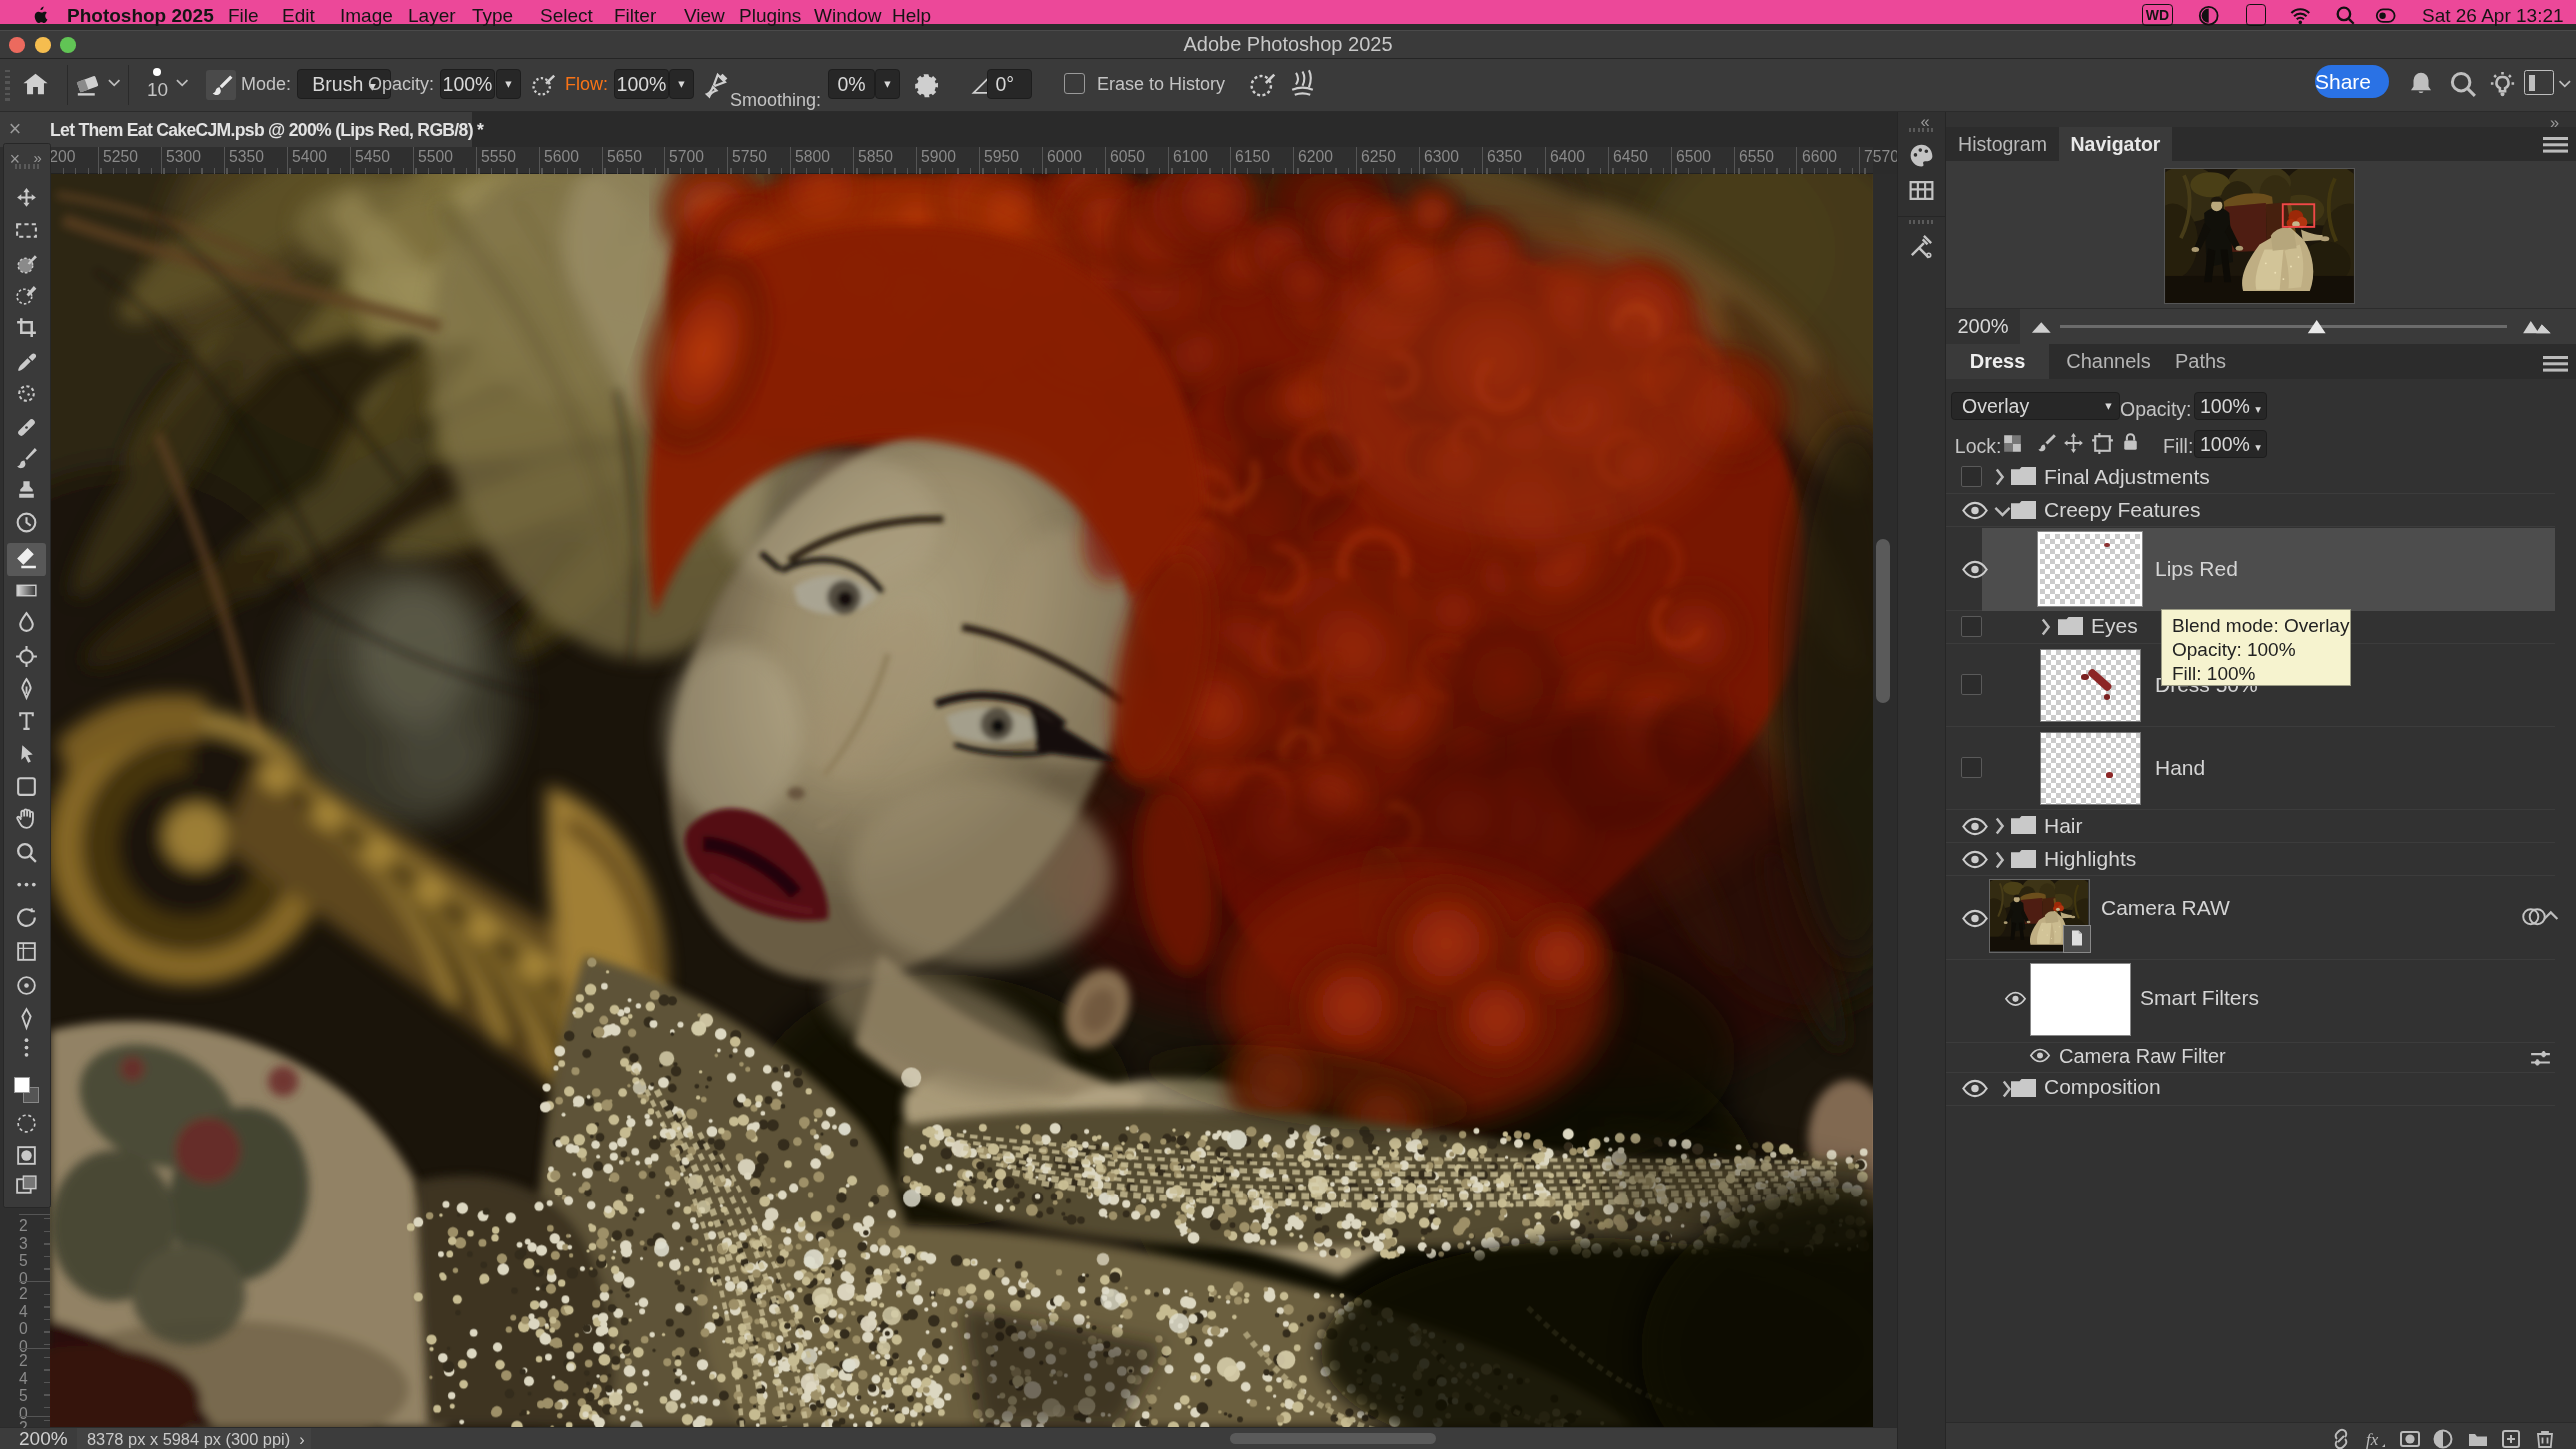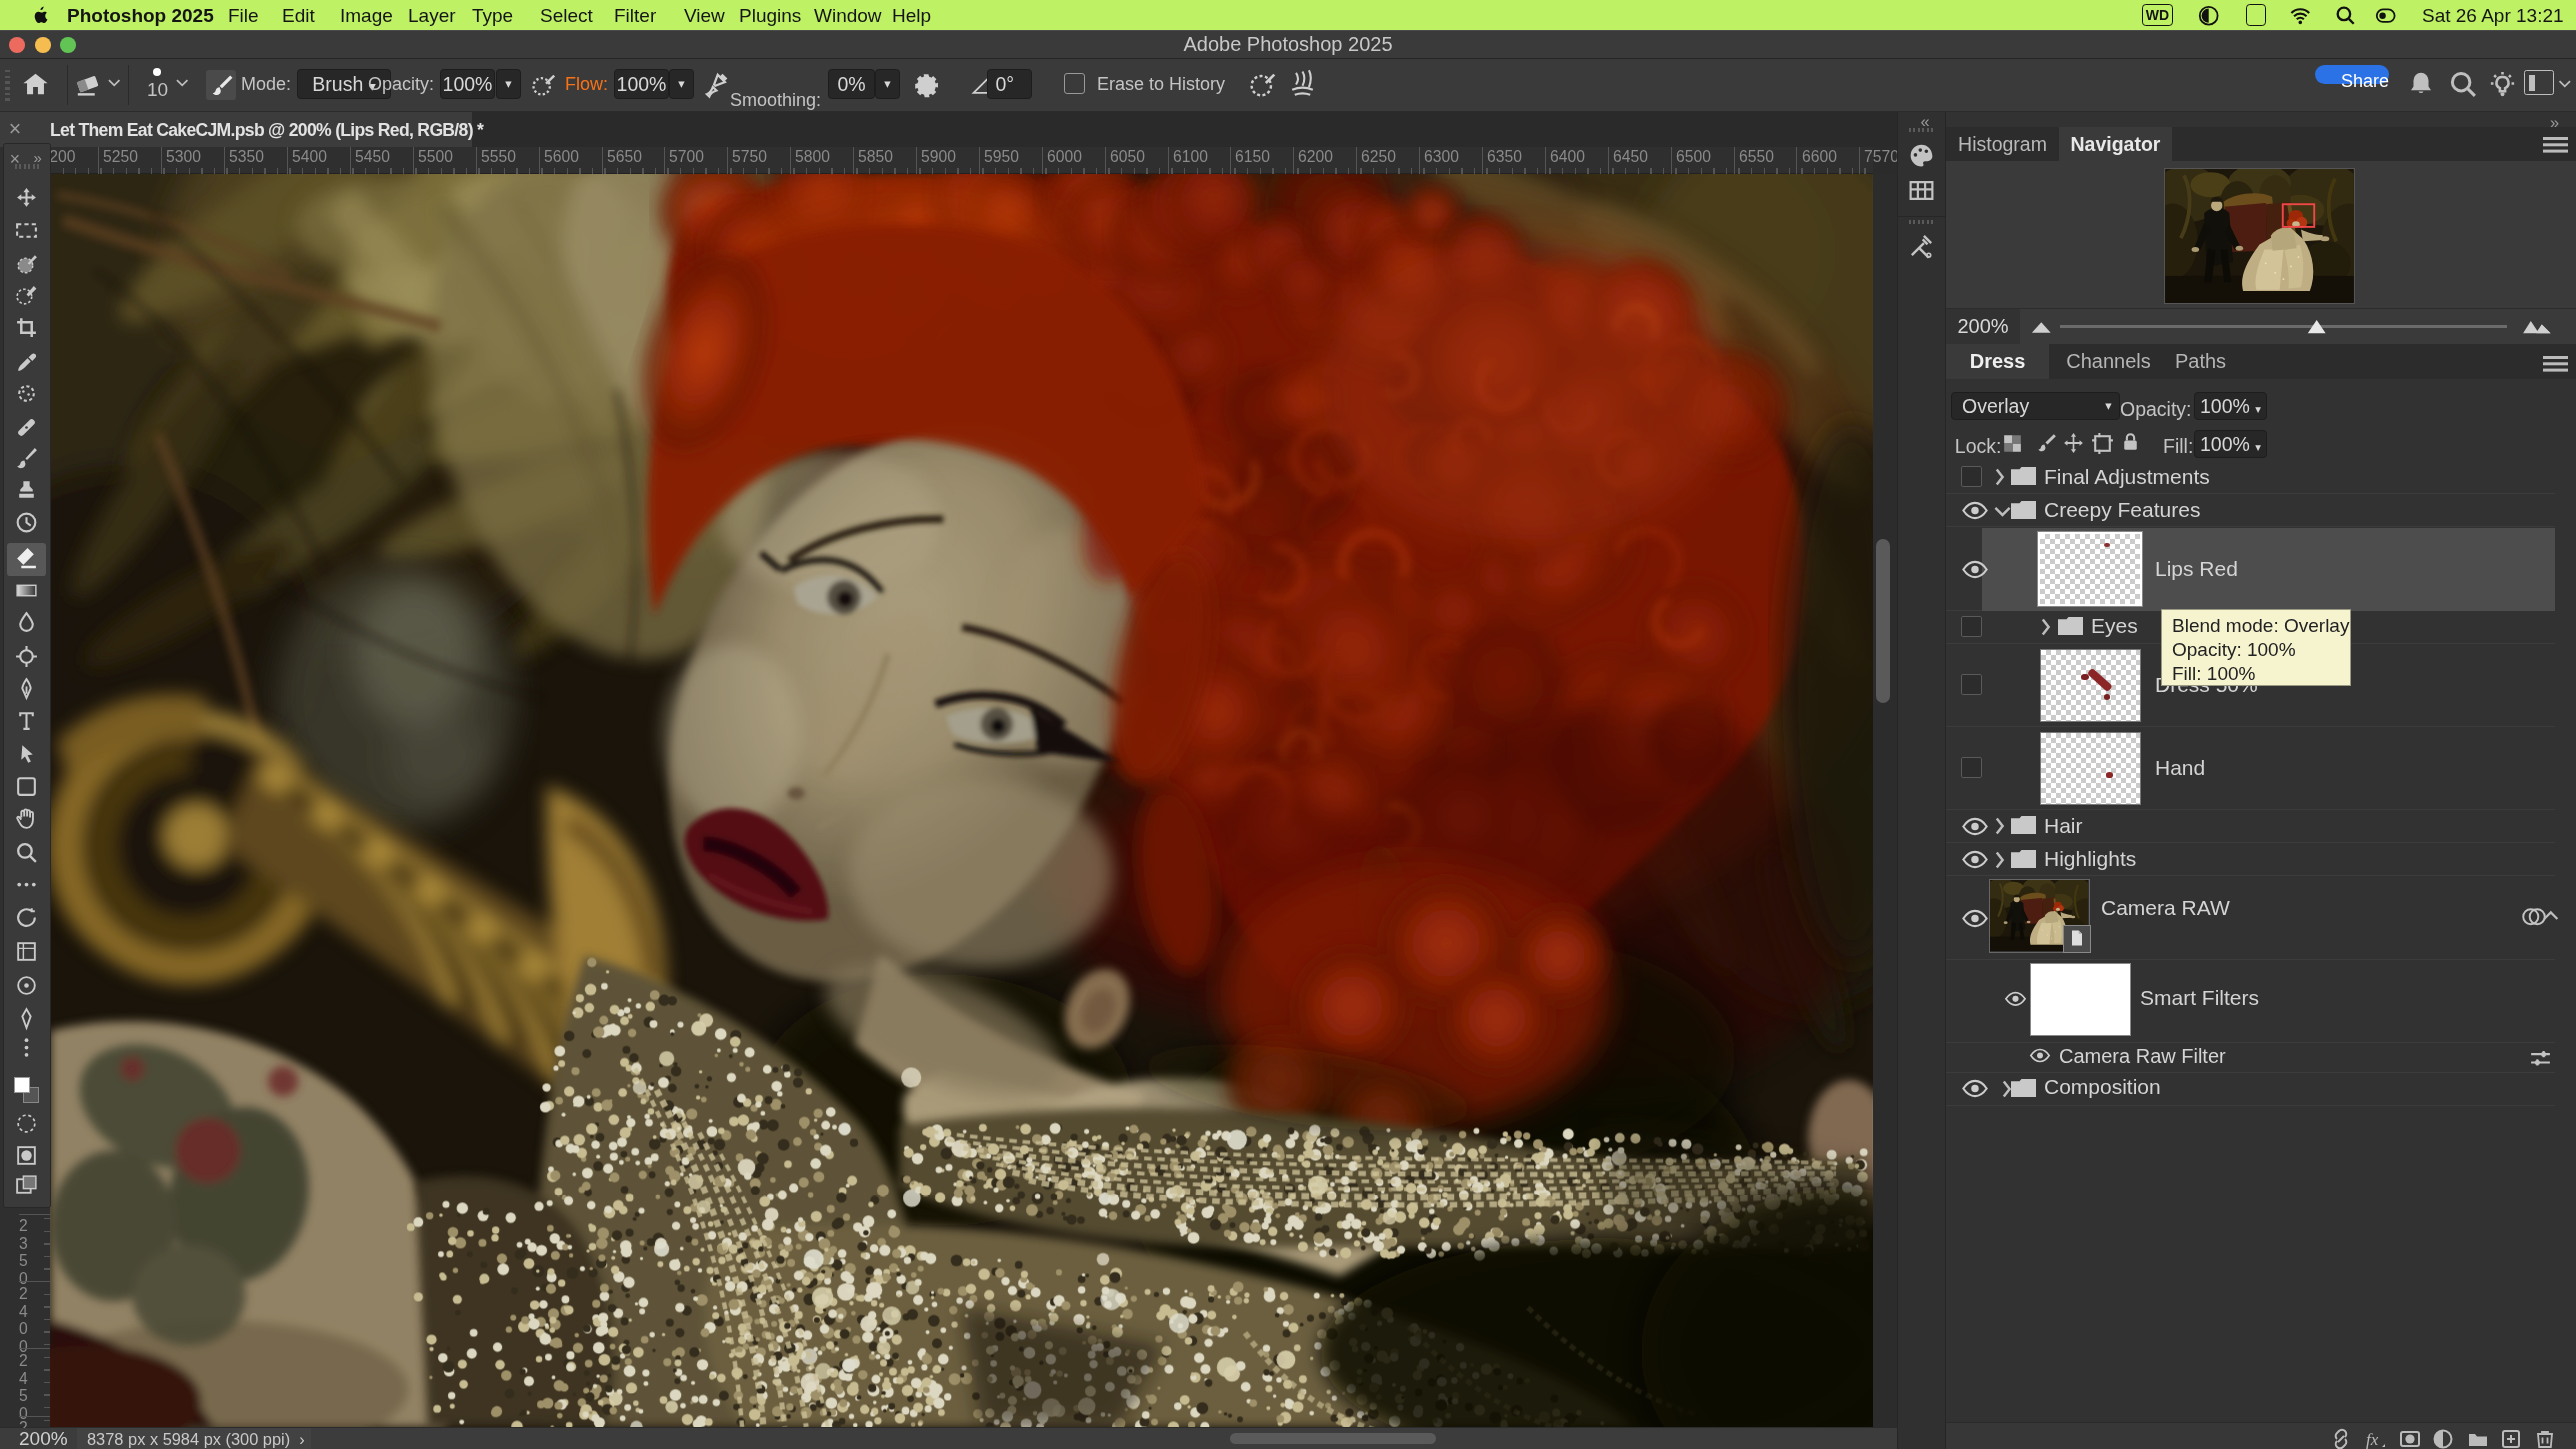--- a/index.html
+++ b/index.html
@@ -1,16 +1,16 @@
 <!DOCTYPE html>
 <html style="font-size:10px"><head><meta charset="utf-8"><style>
 *{margin:0;padding:0;box-sizing:border-box}
 html,body{width:2576px;height:1449px;overflow:hidden;background:#2b2b2b;font-family:"Liberation Sans",sans-serif;}
 .abs{position:absolute}
-#menubar{left:0;top:0;width:2576px;height:30px;background:#bef264;color:#151515;font-size:20px;}
+#menubar{left:0;top:0;width:2576px;height:24px;background:#ec4899;color:#151515;font-size:20px;}
 #menubar .mi{position:absolute;top:0;height:30px;line-height:31px;font-size:19px;}
 #titlebar{left:0;top:30px;width:2576px;height:28px;background:#3a3a3a;border-top:1.3px solid #4a4a4a;}
 .tl{position:absolute;top:37px;width:15.7px;height:15.7px;border-radius:50%}
 #titletext{position:absolute;top:33px;left:0;width:2576px;text-align:center;color:#c8c8c8;font-size:20px;}
 #optionsbar{left:0;top:58px;width:2576px;height:53px;background:#3a3a3a;border-top:1.3px solid #252525;color:#c4c4c4;font-size:18px;}
 #optionsbar .sep{position:absolute;top:6.3px;width:1.3px;height:40px;background:#2a2a2a}
 .obx{position:absolute;background:#272727;border:1.3px solid #1d1d1d;border-radius:3.8px;color:#d8d8d8;text-align:center;font-size:19.5px}
 #tabbar{left:0;top:112px;width:2576px;height:35px;background:#2a2a2a;}
 #activetab{position:absolute;left:0;top:0;width:472px;height:35px;background:#3c3c3c;color:#e2e2e2;font-size:17.6px;font-weight:bold;letter-spacing:-0.7px;}
 #hruler{left:50px;top:147px;width:1823px;height:27px;background:#2f2f2f;color:#8a8a8a;font-size:15.7px;border-bottom:1.3px solid #222}
@@ -120,21 +120,21 @@
     <div class="obx" style="left:987px;top:10px;width:45px;height:30px;line-height:29px;text-align:left;padding-left:7.5px">0°</div>
     <div class="abs" style="left:1064px;top:14px;width:21.4px;height:21.4px;border:1.9px solid #9a9a9a;border-radius:3.1px"></div>
     <div class="abs" style="left:1097px;top:15px;color:#c4c4c4">Erase to History</div>
     <svg class="abs" style="left:1248px;top:11.3px" width="29" height="29" viewBox="0 0 24 24">
       <circle cx="11" cy="13" r="8" fill="none" stroke="#cfcfcf" stroke-width="2" stroke-dasharray="2.5 2"></circle>
       <path d="M14 10L21 3l1.5 1.5-7 7z" fill="#cfcfcf"></path>
     </svg>
     <svg class="abs" style="left:1287px;top:10px" width="31" height="31" viewBox="0 0 24 24">
       <path d="M7 3c2 3 2 6 0 9m5-10c2 3.5 2 7 0 11m5-12c2 4 2 8 0 13M4 16c5-2 11-2 16 0m-14 4c4-1.5 8-1.5 12 0" stroke="#cfcfcf" stroke-width="1.6" fill="none"></path>
     </svg>
-    <div class="abs" style="left:2315px;top:6.3px;width:74px;height:19px;background:#2a72e5;border-radius:16.4px;color:#fff;text-align:right;line-height:33px;font-size:18px">Share</div>
+    <div class="abs" style="left:2315px;top:6.3px;width:74px;height:33px;background:#2a72e5;border-radius:16.4px;color:#fff;text-align:left;line-height:33px;font-size:21px">Share</div>
     <svg class="abs" style="left:2406px;top:10px" width="30" height="30" viewBox="0 0 24 24">
       <path d="M12 3a6 6 0 0 0-6 6v5l-2 3h16l-2-3V9a6 6 0 0 0-6-6zm-2 15a2.2 2.2 0 0 0 4 0z" fill="#bfbfbf"></path>
     </svg>
     <svg class="abs" style="left:2448px;top:10px" width="30" height="30" viewBox="0 0 24 24">
       <circle cx="10.5" cy="10.5" r="7" stroke="#bfbfbf" stroke-width="2.4" fill="none"></circle>
       <path d="M15.5 15.5L21.5 21.5" stroke="#bfbfbf" stroke-width="2.4"></path>
     </svg>
     <svg class="abs" style="left:2487px;top:8.8px" width="31" height="31" viewBox="0 0 24 24">
       <path d="M12 3v2M5.6 5.6l1.4 1.4M18.4 5.6L17 7M3 12h2M19 12h2" stroke="#bfbfbf" stroke-width="2"></path>
       <path d="M12 7a4.5 4.5 0 0 1 2 8.6V18h-4v-2.4A4.5 4.5 0 0 1 12 7z" fill="none" stroke="#bfbfbf" stroke-width="2"></path>

